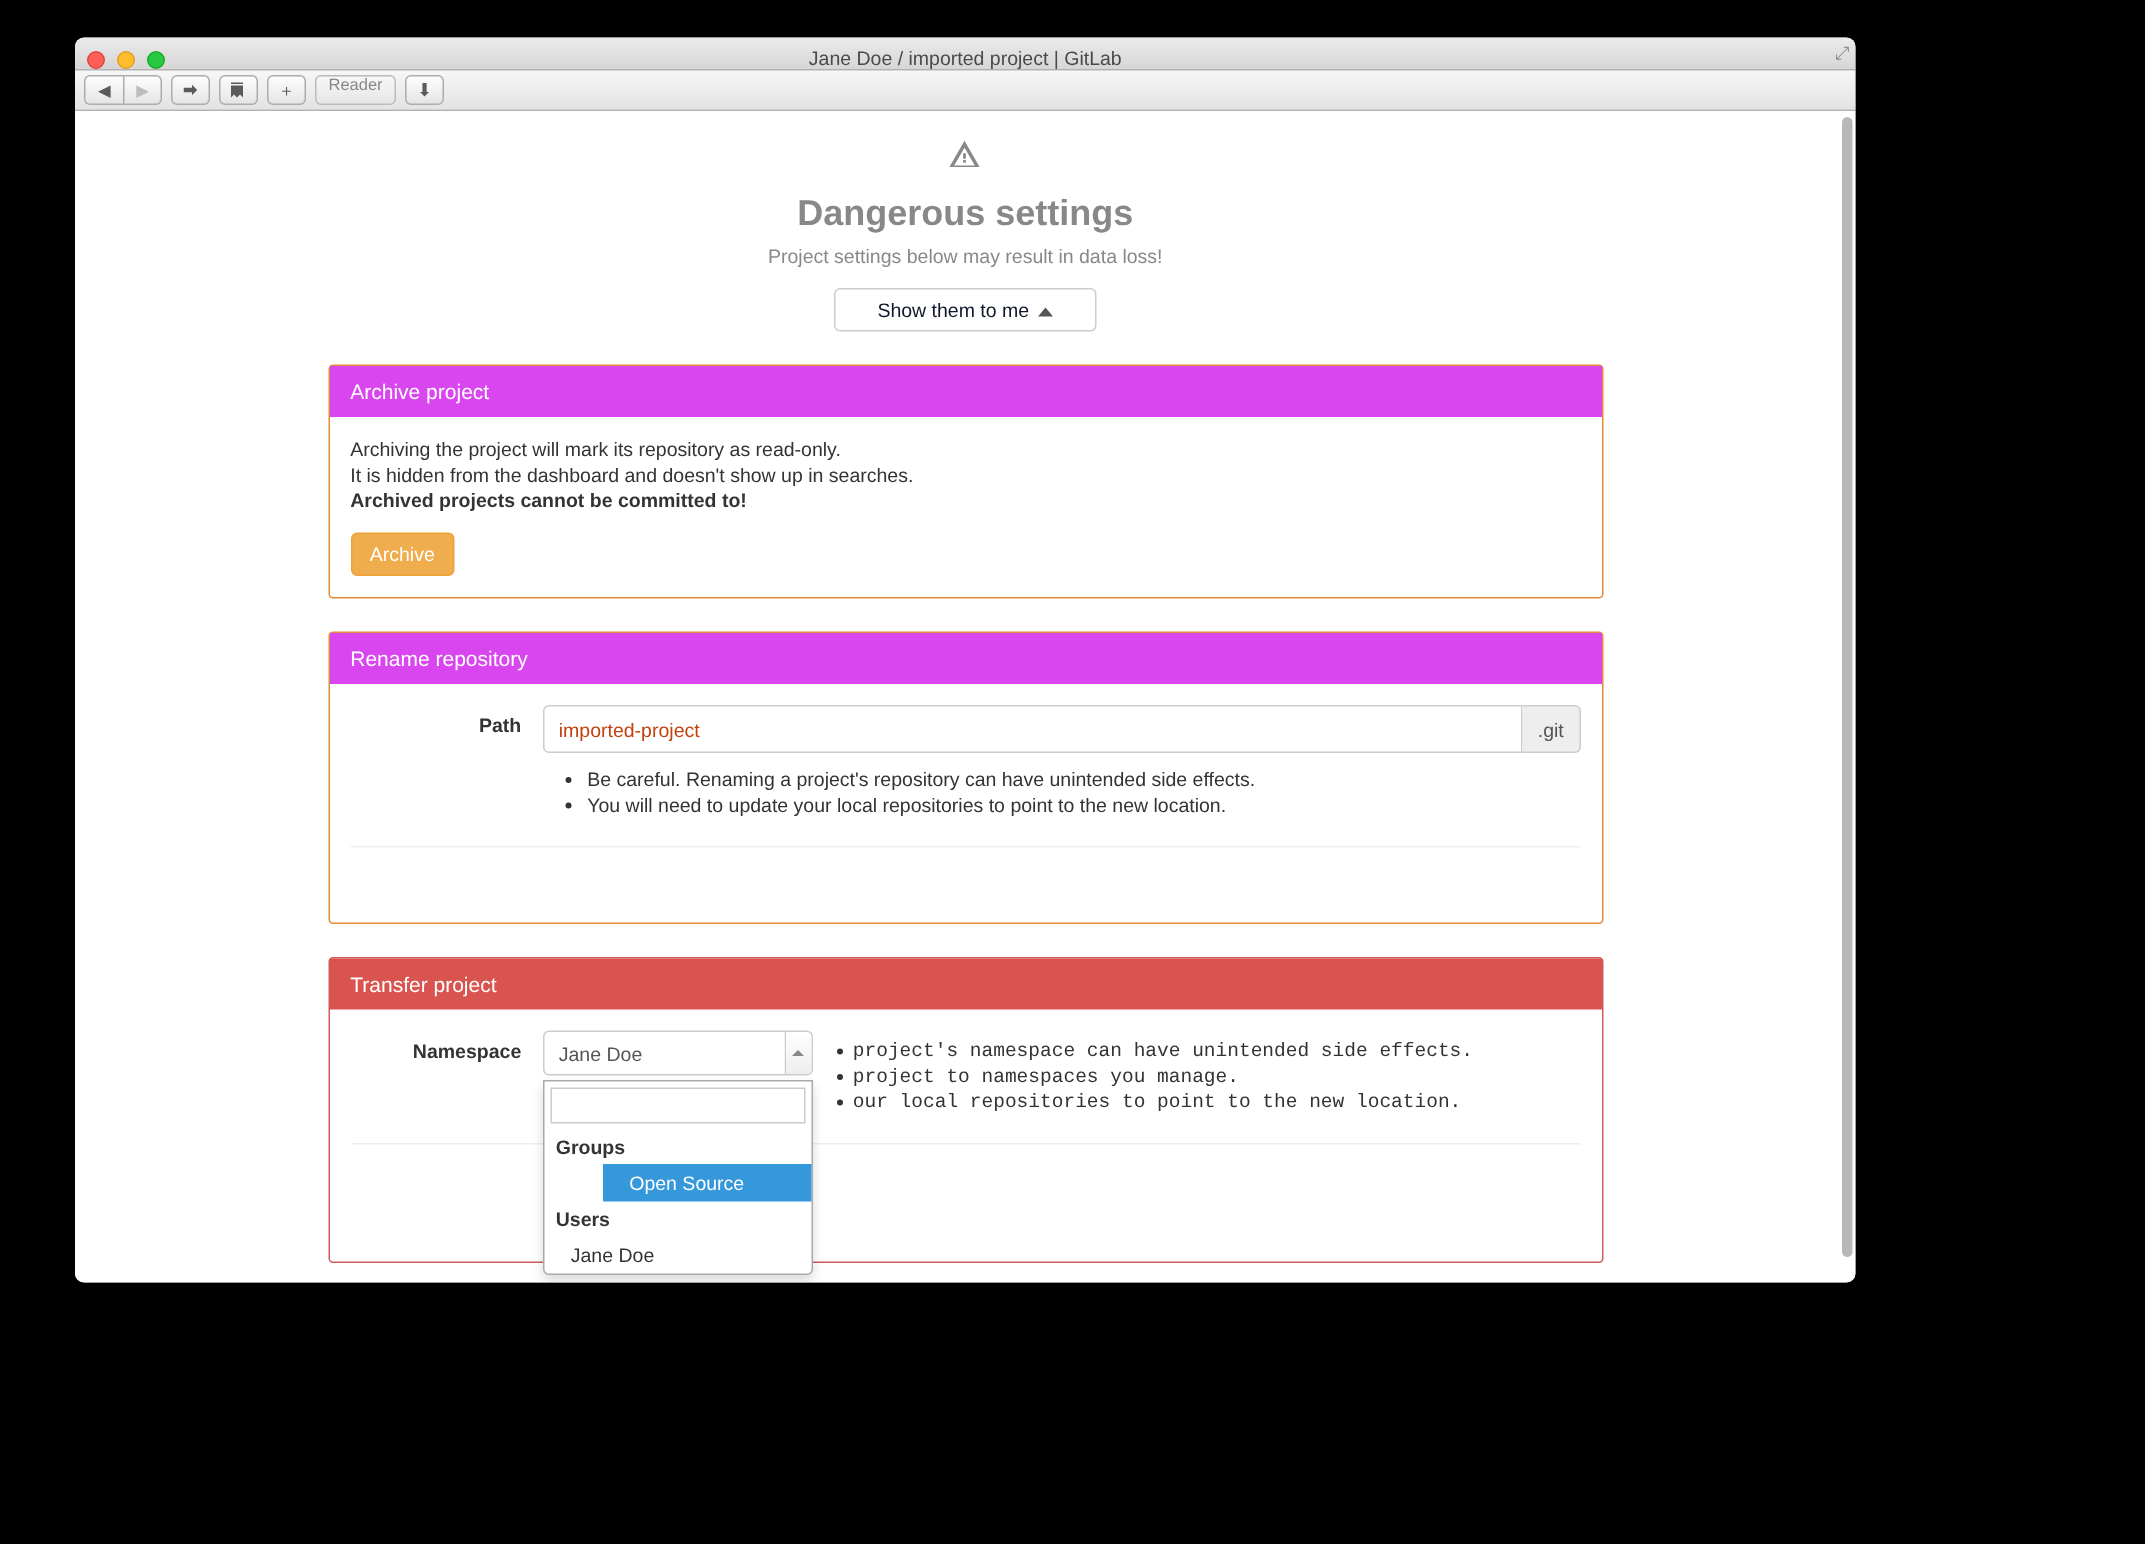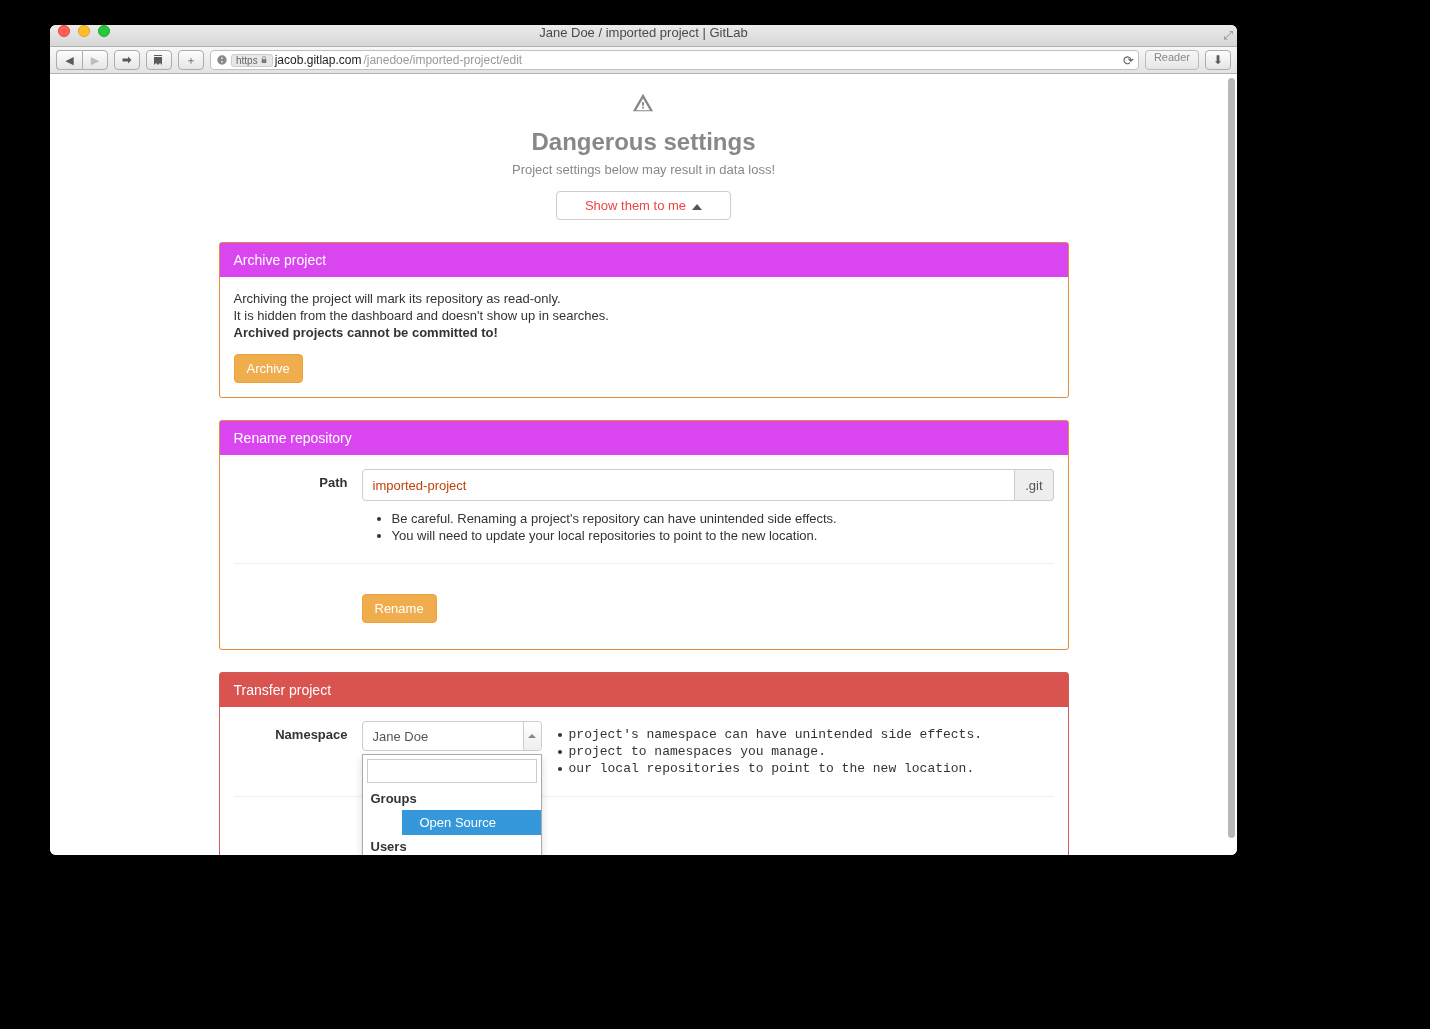--- a/index.html
+++ b/index.html
@@ -24,21 +24,21 @@
       display: flex;
       flex-direction: column;
       overflow: hidden;
     }
     
     .titlebar {
       height: 22px;
       background: linear-gradient(#ebebeb, #d6d6d6);
       border-bottom: 1px solid #b1b1b1;
       display: flex;
-      align-items: flex-start;
+      align-items: flex-end;
       padding: 0 8px;
       position: relative;
     }
     .traffic { display: flex; gap: 8px; }
     .traffic span { width: 12px; height: 12px; border-radius: 50%; display: block; }
     .tl-close { background: #ff5f57; border: 1px solid #e0443e; }
     .tl-min { background: #ffbd2e; border: 1px solid #dea123; }
     .tl-max { background: #28c940; border: 1px solid #1aab29; }
     .titlebar .title {
       position: absolute; left: 0; right: 0; text-align: center;
@@ -117,21 +117,21 @@
     .danger-head { text-align: center; }
     .danger-head h1 {
       font-size: 24px; font-weight: bold; color: #888;
       display: inline-flex; align-items: center; gap: 8px; flex-direction: column;
     }
     .danger-head .warn-icon svg { width: 22px; height: 22px; fill: #888; }
     .danger-sub { color: #888; font-size: 13px; margin-top: 6px; }
     .show-btn {
       display: inline-flex; align-items: center; gap: 6px;
       border: 1px solid #ccc; border-radius: 4px; background: #fff;
-      padding: 6px 28px; font-size: 13px; color: #ef4444; margin-top: 14px;
+      padding: 6px 28px; font-size: 13px; color: #0f172a; margin-top: 14px;
     }
     .panel {
       margin-top: 22px;
       border-radius: 3px;
     }
     .panel-orange { border: 1px solid #e28b3a; }
     .panel-red { border: 1px solid #cf5b5b; }
     .panel-heading {
       color: #fff; padding: 9px 14px; font-size: 14px;
     }
@@ -222,35 +222,20 @@
       <svg width="12" height="12" viewBox="0 0 24 24">
           <path fill="#5b5b5b" d="M14 9V5l7 7-7 7v-4H3V9h11z"></path>
         </svg>
     </span>
     <span class="tbtn">
       <svg width="12" height="12" viewBox="0 0 24 24">
           <path fill="#5b5b5b" d="M2 22l4-4 4 4 4-4 4 4V6H2v16zM2 2h16v2H2z"></path>
         </svg>
     </span>
     <span class="tbtn">＋</span>
-    <div class="urlbar">
-      <svg width="14" height="14" viewBox="0 0 24 24">
-          <path fill="#888" d="M12 4a8 8 0 100 16 8 8 0 000-16zm0 3l2 3h-4l2-3zm0 10l-2-3h4l-2 3z"></path>
-        </svg>
-      <span class="sec">
-        <span>https</span>
-        <svg width="8" height="8" viewBox="0 0 24 24">
-            <path fill="#777" d="M6 10V7a6 6 0 1112 0v3h1v11H5V10h1zm2 0h8V7a4 4 0 10-8 0v3z"></path>
-          </svg>
-      </span>
-      <span class="host">jacob.gitlap.com</span>
-        <span class="path">/janedoe/imported-project/edit</span>
-      <span style="flex:1"></span>
-      <span class="reload-icon"></span>
-    </div>
     <span class="reader-btn">Reader</span>
     <span class="tbtn">
         <span class="dl-icon"></span>
       </span>
   </div>
 
   <div class="viewport">
     <div class="page">
 
       <div class="danger-head">
@@ -291,23 +276,20 @@
               </div>
               <ul>
                 <li>Be careful. Renaming a project's repository can have unintended side effects.</li>
                 <li>You will need to update your local repositories to point to the new location.</li>
               </ul>
             </div>
           </div>
           <hr class="hr">
           <div class="form-row">
             <div class="form-label"></div>
-            <div class="form-field">
-              <span class="btn-orange">Rename</span>
-            </div>
           </div>
         </div>
       </div>
 
       <div class="panel panel-red">
         <div class="panel-heading">Transfer project</div>
         <div class="panel-body" style="padding-bottom:60px;">
           <div class="form-row">
             <div class="form-label">Namespace</div>
             <div class="form-field" style="position:relative;">

